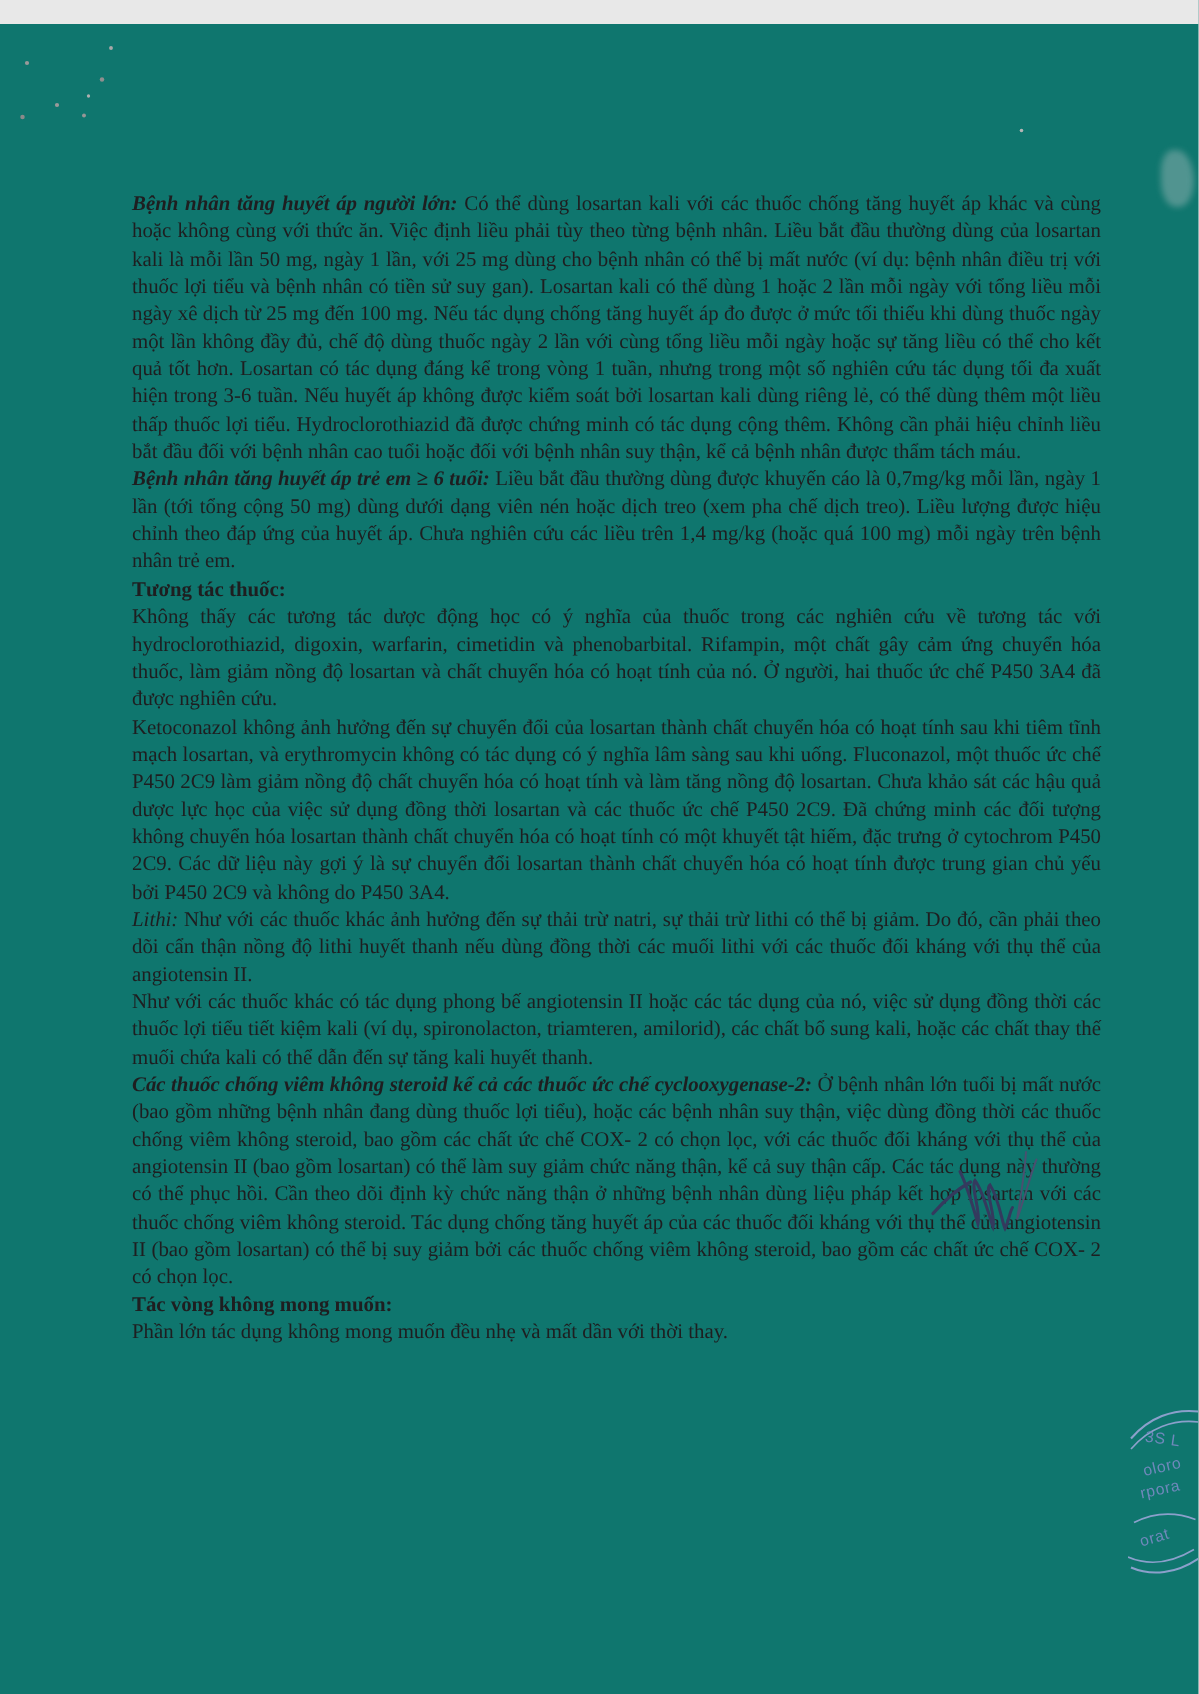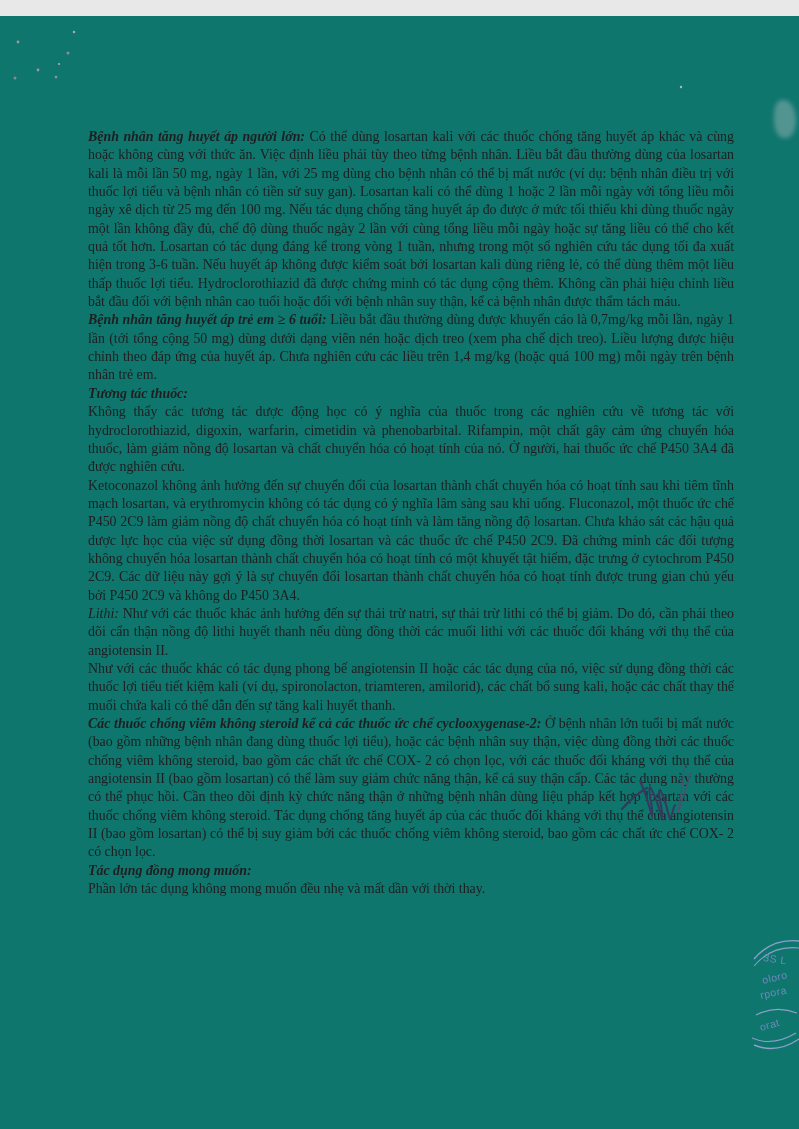--- a/index.html
+++ b/index.html
@@ -15,21 +15,21 @@
     position:absolute;
     left:88px;top:112px;width:646px;
     color:#1e1e20;
     font-size:13.9px;
     line-height:18.35px;
     text-align:justify;
   }
   .para{margin:0;padding:0;}
   .lead-bi{font-weight:bold;font-style:italic;}
   .lead-i{font-style:italic;}
-  .heading{margin:0;padding:0;font-weight:bold;font-style:italic;}
+  .heading{margin:0;padding:0;font-weight:bold;}
   .speckles, .pen-scribble, .stamp, .smudge{
     position:absolute;pointer-events:none;
   }
   .speckles{left:0;top:0;}
   .smudge{
     left:774px;top:84px;width:22px;height:38px;
     background:rgba(205,205,210,0.35);
     border-radius:40% 60% 50% 50%;
     filter:blur(2px);
   }
@@ -72,21 +72,21 @@
     <p class="para"><span>Không thấy các tương tác dược động học có ý nghĩa của thuốc trong các nghiên cứu về tương tác với hydroclorothiazid, digoxin, warfarin, cimetidin và phenobarbital. Rifampin, một chất gây cảm ứng chuyển hóa thuốc, làm giảm nồng độ losartan và chất chuyển hóa có hoạt tính của nó. Ở người, hai thuốc ức chế P450 3A4 đã được nghiên cứu.</span></p>
 
     <p class="para"><span>Ketoconazol không ảnh hưởng đến sự chuyển đổi của losartan thành chất chuyển hóa có hoạt tính sau khi tiêm tĩnh mạch losartan, và erythromycin không có tác dụng có ý nghĩa lâm sàng sau khi uống. Fluconazol, một thuốc ức chế P450 2C9 làm giảm nồng độ chất chuyển hóa có hoạt tính và làm tăng nồng độ losartan. Chưa khảo sát các hậu quả dược lực học của việc sử dụng đồng thời losartan và các thuốc ức chế P450 2C9. Đã chứng minh các đối tượng không chuyển hóa losartan thành chất chuyển hóa có hoạt tính có một khuyết tật hiếm, đặc trưng ở cytochrom P450 2C9. Các dữ liệu này gợi ý là sự chuyển đổi losartan thành chất chuyển hóa có hoạt tính được trung gian chủ yếu bởi P450 2C9 và không do P450 3A4.</span></p>
 
     <p class="para"><span class="lead-i">Lithi:</span><span> Như với các thuốc khác ảnh hưởng đến sự thải trừ natri, sự thải trừ lithi có thể bị giảm. Do đó, cần phải theo dõi cẩn thận nồng độ lithi huyết thanh nếu dùng đồng thời các muối lithi với các thuốc đối kháng với thụ thể của angiotensin II.</span></p>
 
     <p class="para"><span>Như với các thuốc khác có tác dụng phong bế angiotensin II hoặc các tác dụng của nó, việc sử dụng đồng thời các thuốc lợi tiểu tiết kiệm kali (ví dụ, spironolacton, triamteren, amilorid), các chất bổ sung kali, hoặc các chất thay thế muối chứa kali có thể dẫn đến sự tăng kali huyết thanh.</span></p>
 
     <p class="para"><span class="lead-bi">Các thuốc chống viêm không steroid kể cả các thuốc ức chế cyclooxygenase-2:</span><span> Ở bệnh nhân lớn tuổi bị mất nước (bao gồm những bệnh nhân đang dùng thuốc lợi tiểu), hoặc các bệnh nhân suy thận, việc dùng đồng thời các thuốc chống viêm không steroid, bao gồm các chất ức chế COX- 2 có chọn lọc, với các thuốc đối kháng với thụ thể của angiotensin II (bao gồm losartan) có thể làm suy giảm chức năng thận, kể cả suy thận cấp. Các tác dụng này thường có thể phục hồi. Cần theo dõi định kỳ chức năng thận ở những bệnh nhân dùng liệu pháp kết hợp losartan với các thuốc chống viêm không steroid. Tác dụng chống tăng huyết áp của các thuốc đối kháng với thụ thể của angiotensin II (bao gồm losartan) có thể bị suy giảm bởi các thuốc chống viêm không steroid, bao gồm các chất ức chế COX- 2 có chọn lọc.</span></p>
 
-    <p class="heading">Tác dụng đồng mong muốn:</p>
+    <p class="heading">Tác vòng không mong muốn:</p>
 
     <p class="para"><span>Phần lớn tác dụng không mong muốn đều nhẹ và mất dần với thời thay.</span></p>
 
   </div>
 
   <svg class="pen-scribble" width="100" height="85">
     <path d="M 12,48 C 19,40 28,32 37,27" fill="none" stroke="#343a5e" stroke-width="2.2" stroke-linecap="round"></path>
     <path d="M 30,20 C 35,30 40,48 42,55 C 44,47 37,30 40,26 C 46,34 50,52 52,57 C 54,49 46,32 50,29 C 56,38 58,54 60,58 C 63,52 63,47 65,44" fill="none" stroke="#343a5e" stroke-width="2" stroke-linecap="round"></path>
     <path d="M 74,7 C 73,22 70,40 68,52 C 73,38 78,19 81,12" fill="none" stroke="#4a5070" stroke-width="1.3" stroke-linecap="round"></path>
   </svg>

